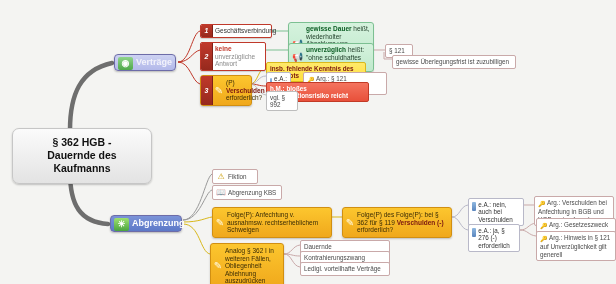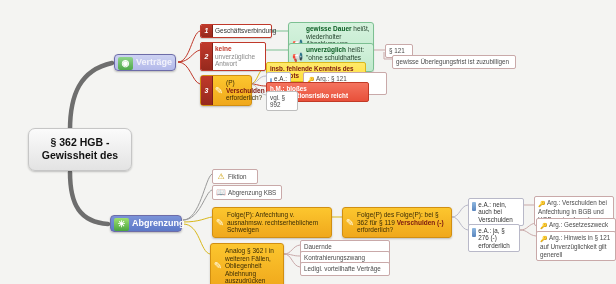--- a/index.html
+++ b/index.html
@@ -9,21 +9,21 @@
     font-family:"Liberation Sans", sans-serif;
     overflow:hidden;
     position:relative;
   }
   #canvas{position:absolute;inset:0;}
   #wires{position:absolute;left:0;top:0;width:616px;height:284px;}
   .node{position:absolute;box-sizing:border-box;white-space:normal;}
 
   
   .root{
-    left:28px;top:128px;width:104px;
+    left:12px;top:128px;width:140px;
     background:linear-gradient(#fbfbfb,#e3e3e3);
     border:1px solid #c6c6c6;border-radius:7px;
     box-shadow:0 1px 2px rgba(0,0,0,.22);
     text-align:center;font-weight:bold;font-size:10.5px;color:#111;
     line-height:13px;padding:7px 5px 8px;
   }
 
   
   .branch{
     border-radius:4px;border:1px solid #6d6ca8;
@@ -163,21 +163,22 @@
     <path d="M520 230 C 528 230, 528 224, 536 223" stroke="#c9a9a9" stroke-width="1" fill="none"></path>
     <path d="M520 230 C 528 230, 528 235, 536 236" stroke="#c9a9a9" stroke-width="1" fill="none"></path>
 
     <path d="M284 254 C 292 254, 292 246, 300 245" stroke="#c9a9a9" stroke-width="1" fill="none"></path>
     <path d="M284 254 C 292 254, 292 256, 300 256" stroke="#c9a9a9" stroke-width="1" fill="none"></path>
     <path d="M284 254 C 292 254, 292 266, 300 267" stroke="#c9a9a9" stroke-width="1" fill="none"></path>
   </svg>
 
   <div class="node root">
     <div>§ 362 HGB -</div>
-    <div>Gewissheit des</div>
+    <div>Dauernde des</div>
+    <div>Kaufmanns</div>
   </div>
 
   <div class="node branch pruefung">
     <span class="bicon" style="background:linear-gradient(#8fd48b,#4fa84a);color:#fff;">◉</span>
     <span>Verträge</span>
   </div>
 
   <div class="node numbox" style="left:200px;top:24px;width:72px;">
     <span class="numbadge">1</span>
     <span>Geschäftsverbindung</span>

